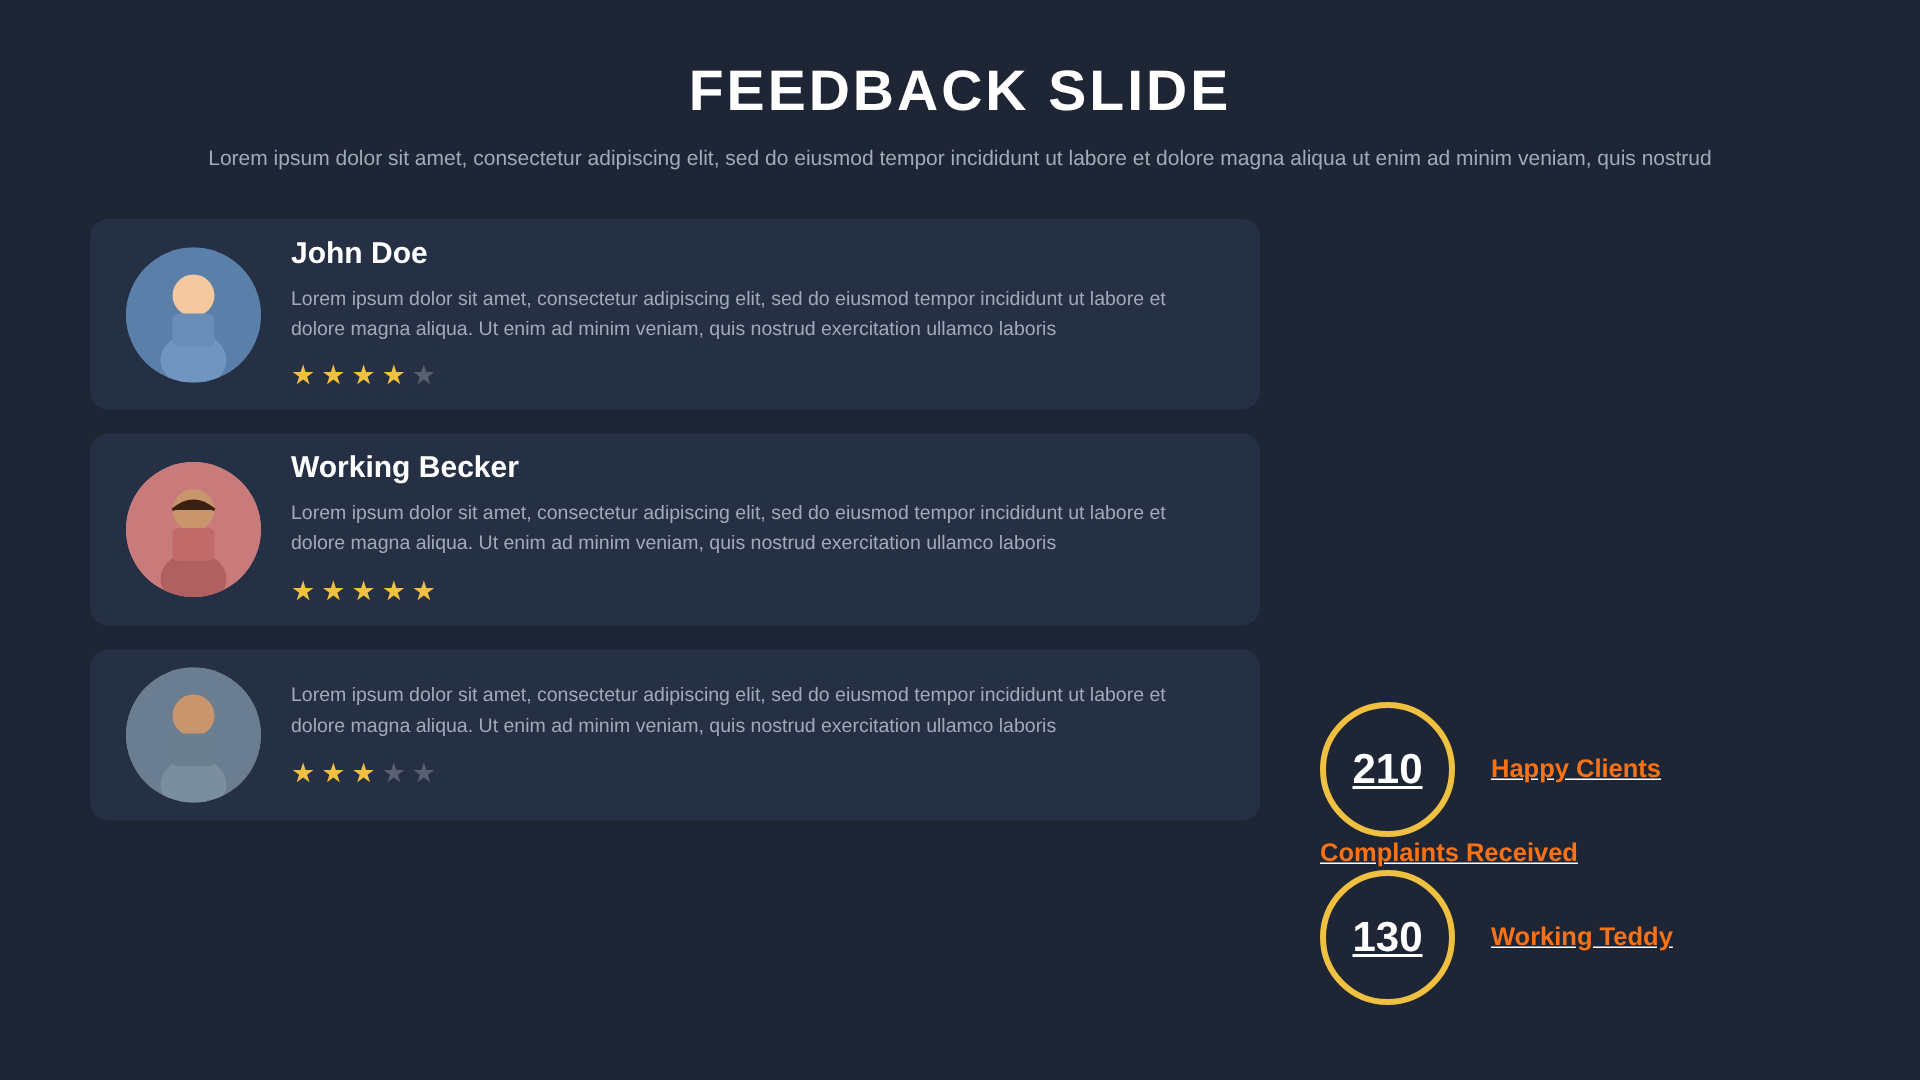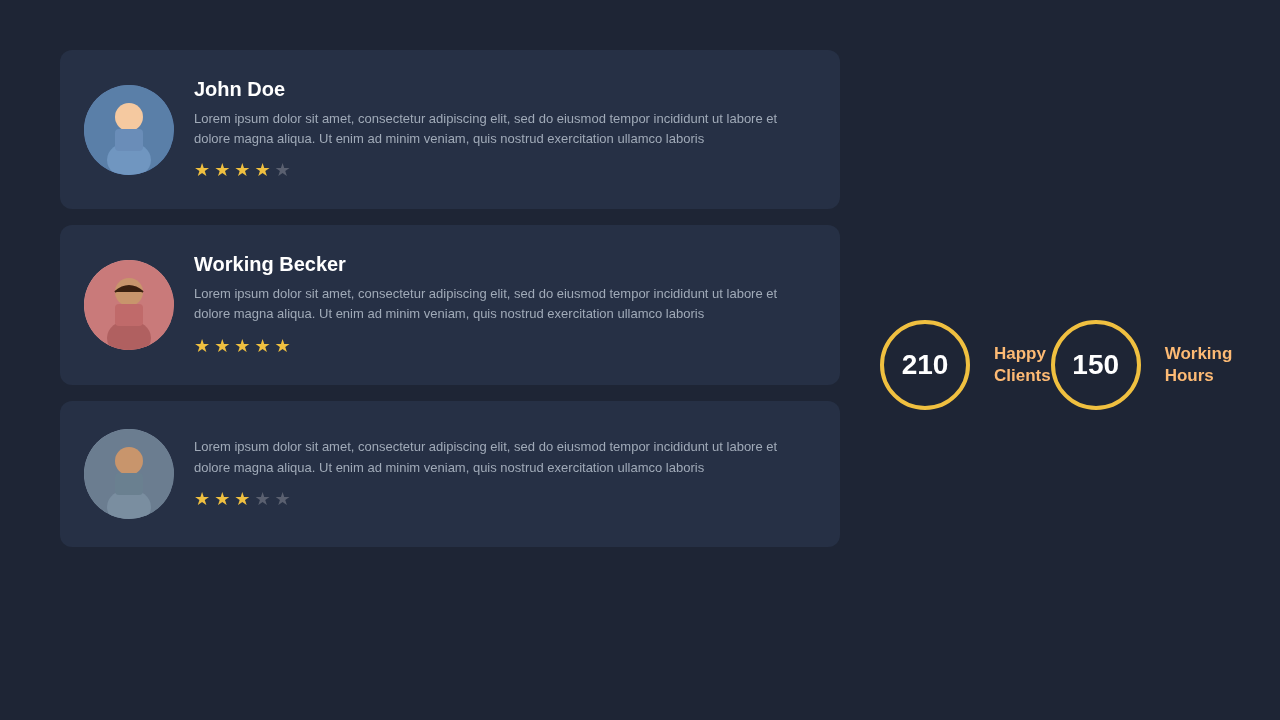--- a/index.html
+++ b/index.html
@@ -51,21 +51,21 @@
     .testimonials {
       flex: 1;
       display: flex;
       flex-direction: column;
       gap: 16px;
     }
 
     .testimonial-card {
       background-color: #263045;
       border-radius: 12px;
-      padding: 28px 24px;
+      padding: 12px 24px;
       display: flex;
       flex-direction: row;
       align-items: center;
       gap: 20px;
     }
 
     .avatar {
       width: 90px;
       height: 90px;
       border-radius: 50%;
@@ -124,23 +124,24 @@
       color: #f0c040;
     }
 
     .star-empty {
       color: #5a6070;
     }
 
     .stats-panel {
       width: 340px;
       display: flex;
-      flex-direction: row;
-      justify-content: flex-start;
+      flex-direction: column;
+      justify-content: flex-end;
       padding: 10px 0;
+      text-decoration: underline;
     }
 
     .stat-item {
       display: flex;
       flex-direction: row;
       align-items: center;
       gap: 24px;
     }
 
     .stat-circle {
@@ -157,29 +158,33 @@
 
     .stat-number {
       font-size: 28px;
       font-weight: 700;
       color: #ffffff;
     }
 
     .stat-label {
       font-size: 17px;
       font-weight: 600;
-      color: #fdba74;
+      color: #f97316;
       line-height: 1.3;
     }
   </style>
 </head>
 <body>
 
 <div class="page">
 
+  <div class="header">
+    <h1>FEEDBACK SLIDE</h1>
+    <p>Lorem ipsum dolor sit amet, consectetur adipiscing elit, sed do eiusmod tempor incididunt ut labore et dolore magna aliqua ut enim ad minim veniam, quis nostrud</p>
+  </div>
 
   <div class="main-content">
 
     <div class="testimonials">
 
     <div class="testimonial-card">
           <div class="avatar avatar-john">
             <svg viewBox="0 0 90 90" xmlns="http://www.w3.org/2000/svg" class="person-svg">
         <circle cx="45" cy="45" r="45" fill="#5a7fa8"></circle>
         <circle cx="45" cy="32" r="14" fill="#f5c9a0"></circle>
@@ -245,23 +250,24 @@
 
     <div class="stats-panel">
 
     <div class="stat-item">
           <div class="stat-circle">
             <span class="stat-number">210</span>
           </div>
           <span class="stat-label">Happy Clients</span>
         </div>
         <div class="stat-item">
+          <span class="stat-label">Complaints Received</span>
         </div>
         <div class="stat-item">
           <div class="stat-circle">
-            <span class="stat-number">150</span>
-          </div>
-          <span class="stat-label">Working Hours</span>
+            <span class="stat-number">130</span>
+          </div>
+          <span class="stat-label">Working Teddy</span>
         </div>
       </div>
 
   </div>
 </div>
 
 </body></html>

